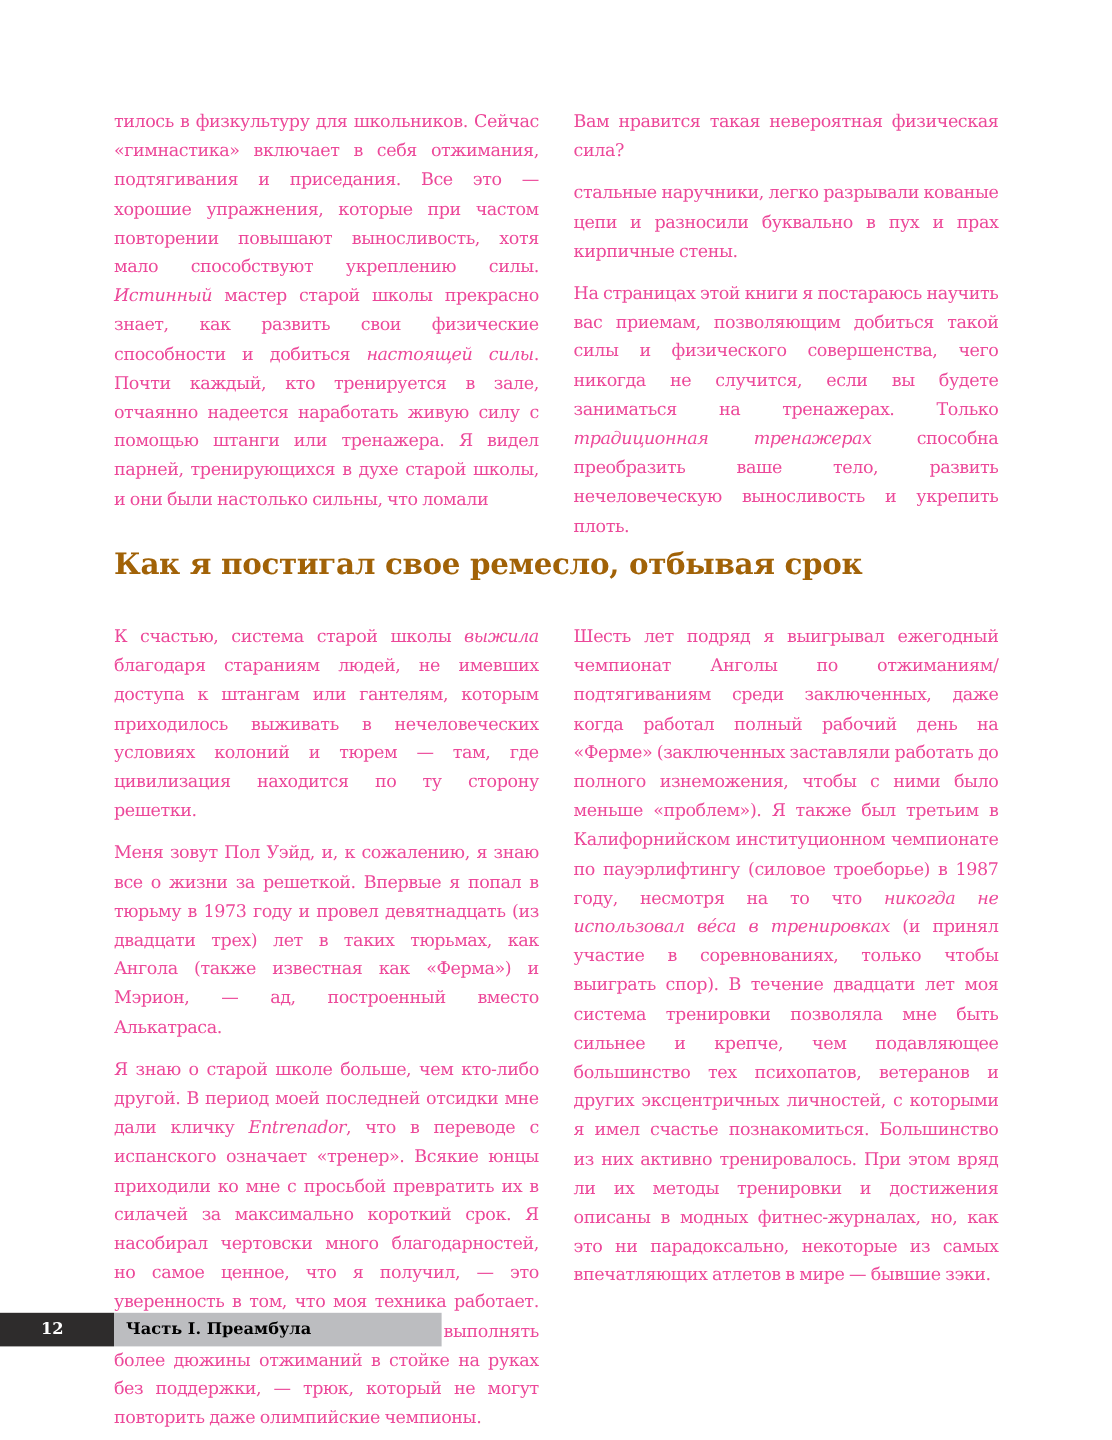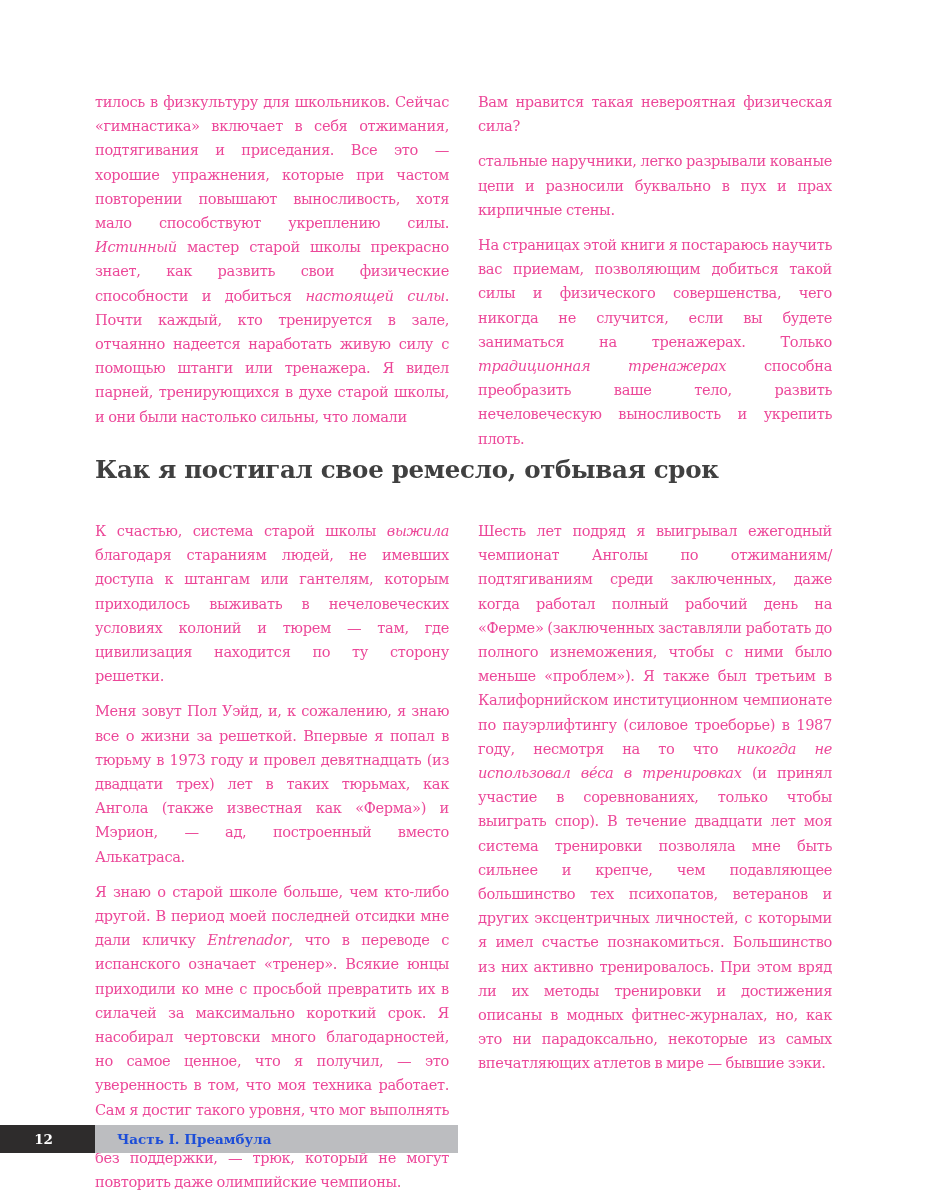--- a/index.html
+++ b/index.html
@@ -25,38 +25,38 @@
   .top { top: 90px; }
   .bottom { top: 502px; margin-top: 17px; }
   .heading {
     position: absolute;
     left: 95px; top: 455px;
     margin: 0;
     font-family: "DejaVu Serif", "Liberation Serif", serif;
     font-weight: bold;
     font-size: 24.5px;
     line-height: 30px;
-    color: #404040;
+    color: #a16207;
     letter-spacing: -0.3px;
     white-space: nowrap;
   }
   .footer {
-    position: absolute; left: 0; top: 1125px; height: 28px; width: 458px;
+    position: absolute; left: 0; top: 1094px; height: 28px; width: 368px;
     display: flex;
   }
   .footer .num {
     width: 95px; height: 28px; background: #2e2c2c; color: #ffffff;
     font-family: "DejaVu Serif", "Liberation Serif", serif; font-weight: bold;
     font-size: 13.5px; line-height: 28px; text-align: right; box-sizing: border-box;
     padding-right: 42px;
   }
   .footer .title {
-    flex: 1; height: 28px; background: #bcbdc0; color: #1d4ed8;
+    flex: 1; height: 28px; background: #bcbdc0; color: #000000;
     font-family: "DejaVu Serif", "Liberation Serif", serif; font-weight: bold;
-    font-size: 13.5px; line-height: 28px; padding-left: 22px;
+    font-size: 13.5px; line-height: 28px; padding-left: 10px;
   }
 </style>
 </head>
 <body>
 
 <div class="page">
 
   <div class="col left top">
       <p><span>тилось в физкультуру для школьников. Сейчас «гимнастика» включает в себя отжимания, подтягивания и приседания. Все это — хорошие упражнения, которые при частом повторении повышают выносливость, хотя мало способствуют укреплению силы. </span><em>Истинный</em><span> мастер старой школы прекрасно знает, как развить свои физические способности и добиться </span><em>настоящей силы</em><span>. Почти каждый, кто тренируется в зале, отчаянно надеется наработать живую силу с помощью штанги или тренажера. Я видел парней, тренирующихся в духе старой школы, и они были настолько сильны, что ломали</span></p>
     </div>

